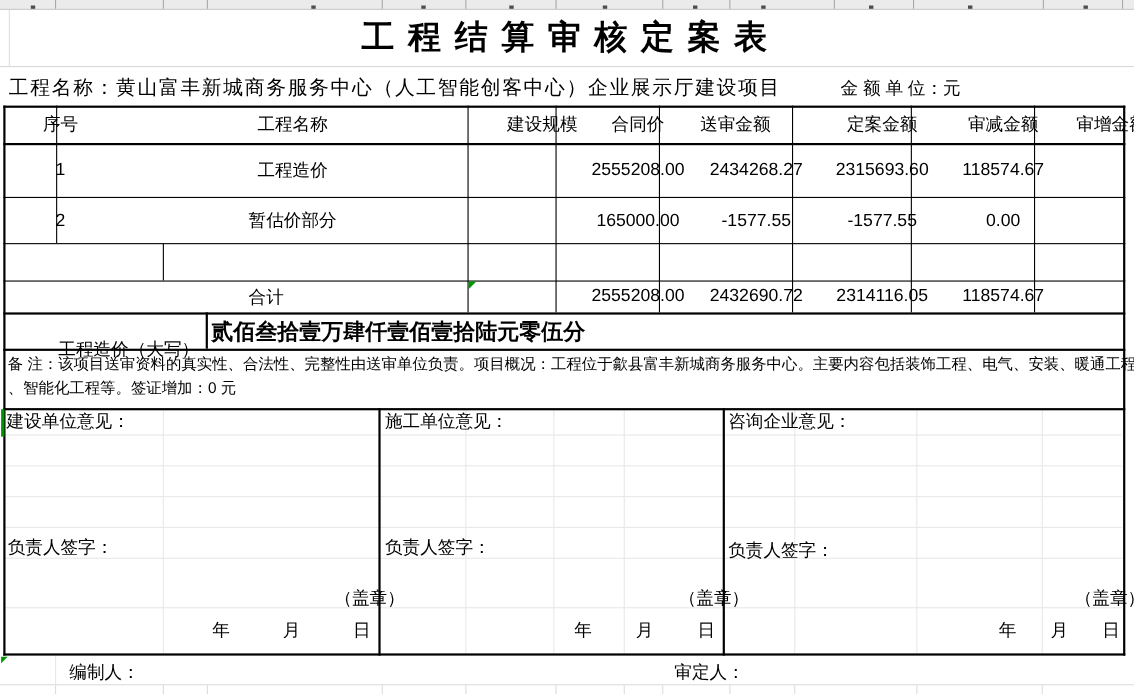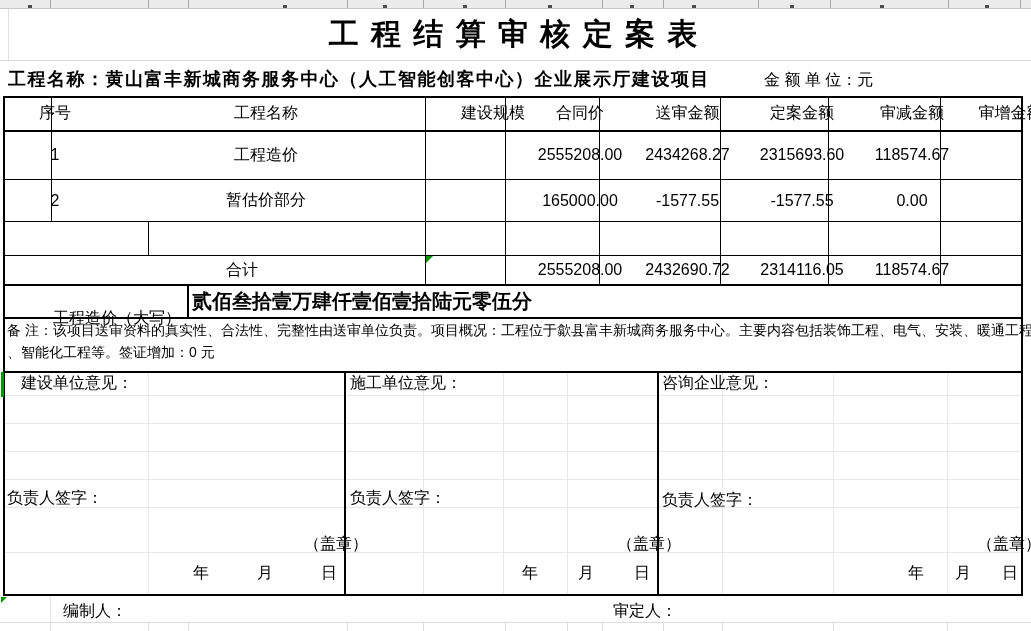--- a/index.html
+++ b/index.html
@@ -2,21 +2,21 @@
 <html><head>
 <meta charset="utf-8">
 <style>
   html,body{margin:0;padding:0;background:#fff;}
   .page{position:relative;width:1031px;height:631px;background:#fff;overflow:hidden;
         font-family:"Liberation Sans",sans-serif;color:#000;}
   .strip{position:absolute;left:0;top:0;width:1031px;height:8px;background:#ebebeb;
          border-bottom:1px solid #c9c9c9;z-index:3;}
   .title{position:absolute;left:0;top:14px;width:1028px;text-align:center;font-size:30px;
          font-weight:bold;letter-spacing:2px;white-space:nowrap;z-index:2;}
-  .proj{position:absolute;left:8px;top:67px;font-size:18px;font-weight:bold;
+  .proj{position:absolute;left:8px;top:67px;font-size:18px;font-weight:normal;
         letter-spacing:1.5px;white-space:nowrap;z-index:2;}
   .unit{position:absolute;left:764px;top:70px;font-size:16px;white-space:nowrap;z-index:2;}
   .c{position:absolute;display:flex;align-items:center;justify-content:center;
      font-size:16px;white-space:nowrap;z-index:2;padding-left:28px;}
   .c.right{justify-content:flex-end;}
   .costval{position:absolute;left:192px;top:285px;height:32px;display:flex;align-items:center;
            font-size:20px;font-weight:bold;white-space:nowrap;z-index:2;}
   .remark{position:absolute;left:7px;font-size:14px;white-space:nowrap;z-index:2;}
   .oplabel{position:absolute;font-size:16px;white-space:nowrap;z-index:2;}
   .datebox{position:absolute;display:flex;justify-content:space-between;font-size:16px;
@@ -55,21 +55,21 @@
     </div>
 
   <div class="title">工 程 结 算 审 核 定 案 表</div>
   <div class="proj">工程名称：黄山富丰新城商务服务中心（人工智能创客中心）企业展示厅建设项目</div>
   <div class="unit">金 额 单 位：元</div>
 
   <div class="c" style="left:3px;top:97px;width:48px;height:33px">序号</div>
   <div class="c" style="left:51px;top:97px;width:374px;height:33px">工程名称</div>
   <div class="c" style="left:425px;top:97px;width:80px;height:33px">建设规模</div>
   <div class="c" style="left:505px;top:97px;width:94px;height:33px">合同价</div>
-  <div class="c" style="left:599px;top:97px;width:121px;height:33px">送审金额</div>
+  <div class="c" style="left:580px;top:97px;width:121px;height:33px">送审金额</div>
   <div class="c" style="left:720px;top:97px;width:108px;height:33px">定案金额</div>
   <div class="c" style="left:828px;top:97px;width:112px;height:33px">审减金额</div>
   <div class="c" style="left:940px;top:97px;width:85px;height:33px">审增金额</div>
 
   <div class="c" style="left:3px;top:131px;width:48px;height:48px">1</div>
   <div class="c" style="left:51px;top:131px;width:374px;height:48px">工程造价</div>
   <div class="c" style="left:505px;top:131px;width:94px;height:48px">2555208.00</div>
   <div class="c" style="left:599px;top:131px;width:121px;height:48px">2434268.27</div>
   <div class="c" style="left:720px;top:131px;width:108px;height:48px">2315693.60</div>
   <div class="c" style="left:828px;top:131px;width:112px;height:48px">118574.67</div>
@@ -89,21 +89,21 @@
   <div class="tri" style="left:426px;top:256px;border-top:7px solid #009600;border-right:7px solid transparent"></div>
 
   <div class="c" style="left:3px;top:302px;width:172px;height:32px">工程造价（大写）</div>
   <div class="costval">贰佰叁拾壹万肆仟壹佰壹拾陆元零伍分</div>
 
   <div class="remark" style="top:322px">备  注：该项目送审资料的真实性、合法性、完整性由送审单位负责。项目概况：工程位于歙县富丰新城商务服务中心。主要内容包括装饰工程、电气、安装、暖通工程排水工程</div>
   <div class="remark" style="top:344px">、智能化工程等。签证增加：0 元</div>
 
   <div class="greenbar"></div>
 
-  <div class="oplabel" style="left:21px;top:373px">建设单位意见：</div>
+  <div class="oplabel" style="left:6px;top:373px">建设单位意见：</div>
   <div class="oplabel" style="left:350px;top:373px">施工单位意见：</div>
   <div class="oplabel" style="left:662px;top:373px">咨询企业意见：</div>
 
   <div class="oplabel" style="left:7px;top:488px">负责人签字：</div>
   <div class="oplabel" style="left:350px;top:488px">负责人签字：</div>
   <div class="oplabel" style="left:662px;top:490px">负责人签字：</div>
 
   <div class="c right" style="left:200px;top:534px;width:140px;height:20px">（盖章）</div>
   <div class="c right" style="left:513px;top:534px;width:140px;height:20px">（盖章）</div>
   <div class="c right" style="left:873px;top:534px;width:140px;height:20px">（盖章）</div>

